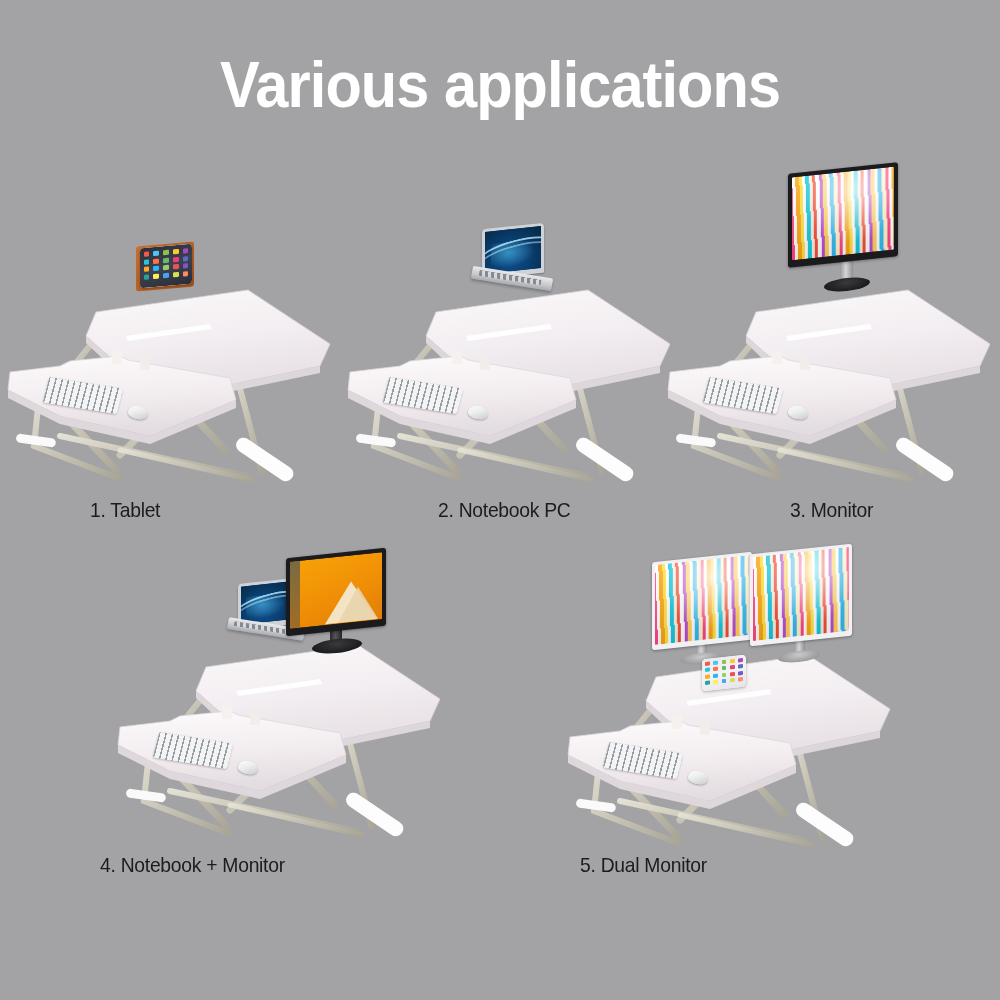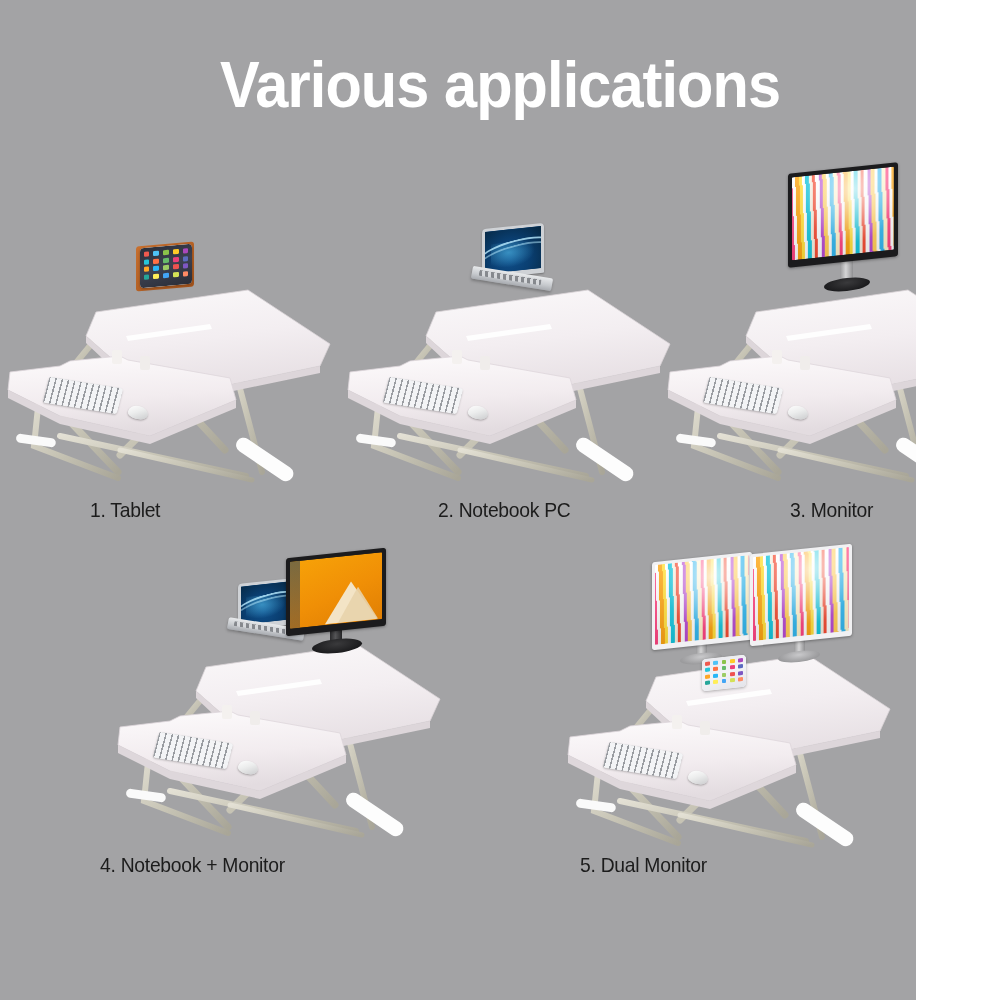--- a/index.html
+++ b/index.html
@@ -8,21 +8,21 @@
   }
   body {
     width: 1000px;
     height: 1000px;
     overflow: hidden;
     font-family: "Liberation Sans", sans-serif;
   }
 
   #page {
     position: relative;
-    width: 916px;
+    width: 1000px;
     height: 1000px;
     background: #a3a3a5;
     overflow: hidden;
   }
 
   
   #title {
     position: absolute;
     top: 52px;
     left: 0;

